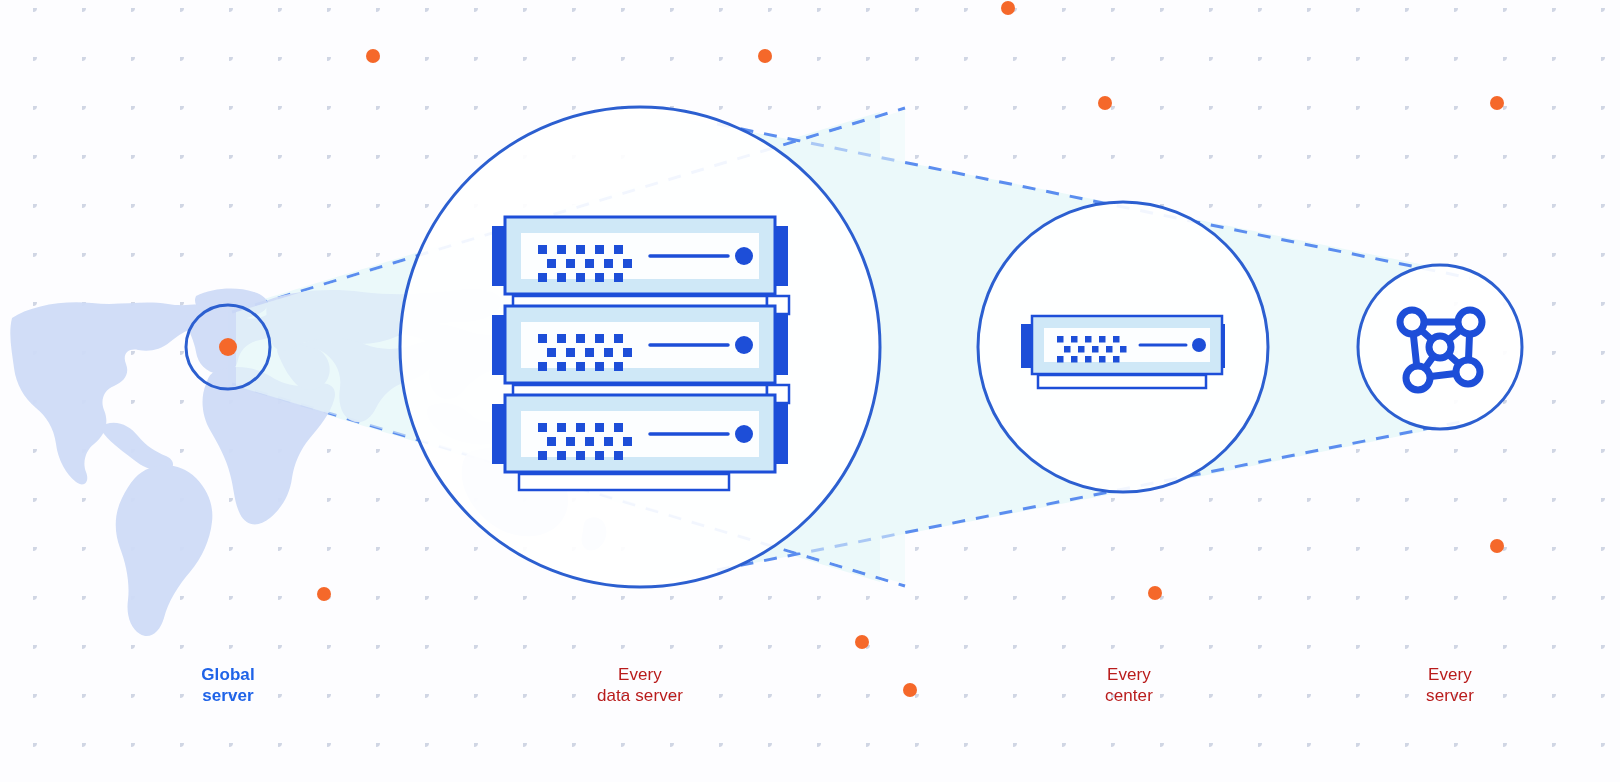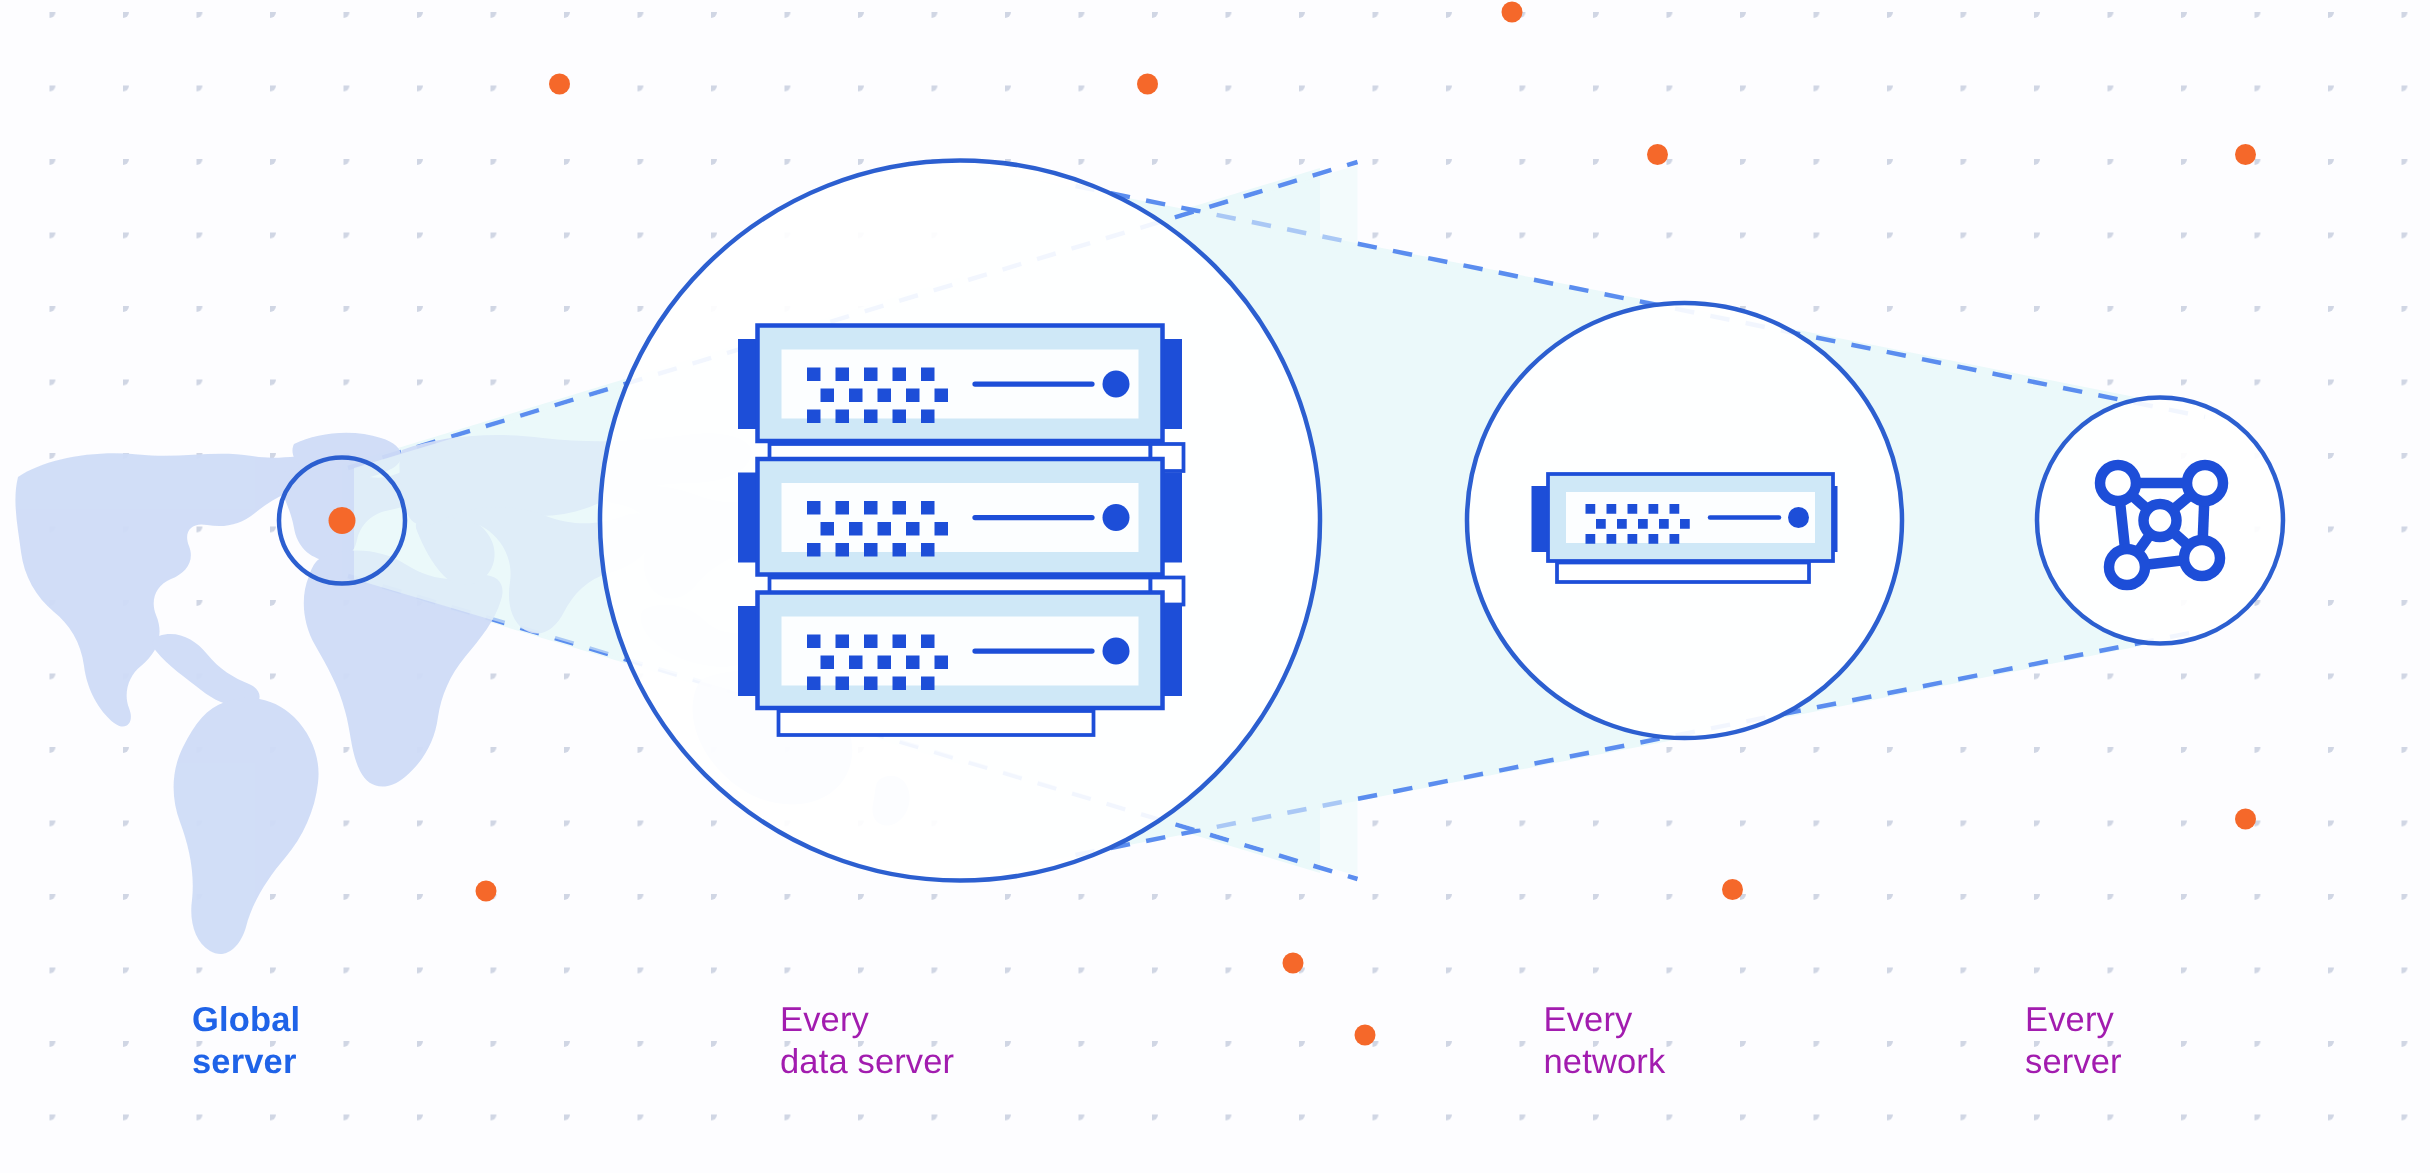--- a/index.html
+++ b/index.html
@@ -22,27 +22,28 @@
   #stage svg.layer {
     position: absolute;
     left: 0;
     top: 0;
     width: 1620px;
     height: 782px;
     display: block;
   }
   .label {
     position: absolute;
+    text-align: center;
     line-height: 1.22;
-    font-size: 23px;
+    font-size: 17px;
     font-weight: 400;
     white-space: pre;
     letter-spacing: 0.1px;
   }
-  .label.dark { color: #a21caf; }
+  .label.dark { color: #b91c1c; }
   .label.accent { color: #1f63e8; font-weight: 700; }
 </style>
 </head>
 <body>
 
 <div id="stage">
 
   <svg class="layer" viewBox="0 0 1620 782" xmlns="http://www.w3.org/2000/svg">
     <defs>
       <pattern id="dotgrid" x="33" y="8" width="49" height="49" patternUnits="userSpaceOnUse">
@@ -312,17 +313,17 @@
         <circle cx="1155" cy="593" r="7" fill="#f5682a"></circle>
         <circle cx="862" cy="642" r="7" fill="#f5682a"></circle>
         <circle cx="910" cy="690" r="7" fill="#f5682a"></circle>
       </g>
   </svg>
 
   <div class="label accent" style="left:128px; top:665px; width:200px;"><span>Global</span><br><span>server</span></div>
 
   <div class="label dark" style="left:520px; top:665px; width:240px;"><span>Every</span><br><span>data server</span></div>
 
-  <div class="label dark" style="left:1029px; top:665px; width:200px;"><span>Every</span><br><span>network</span></div>
+  <div class="label dark" style="left:1029px; top:665px; width:200px;"><span>Every</span><br><span>center</span></div>
 
   <div class="label dark" style="left:1350px; top:665px; width:200px;"><span>Every</span><br><span>server</span></div>
 
 </div>
 
 </body></html>

